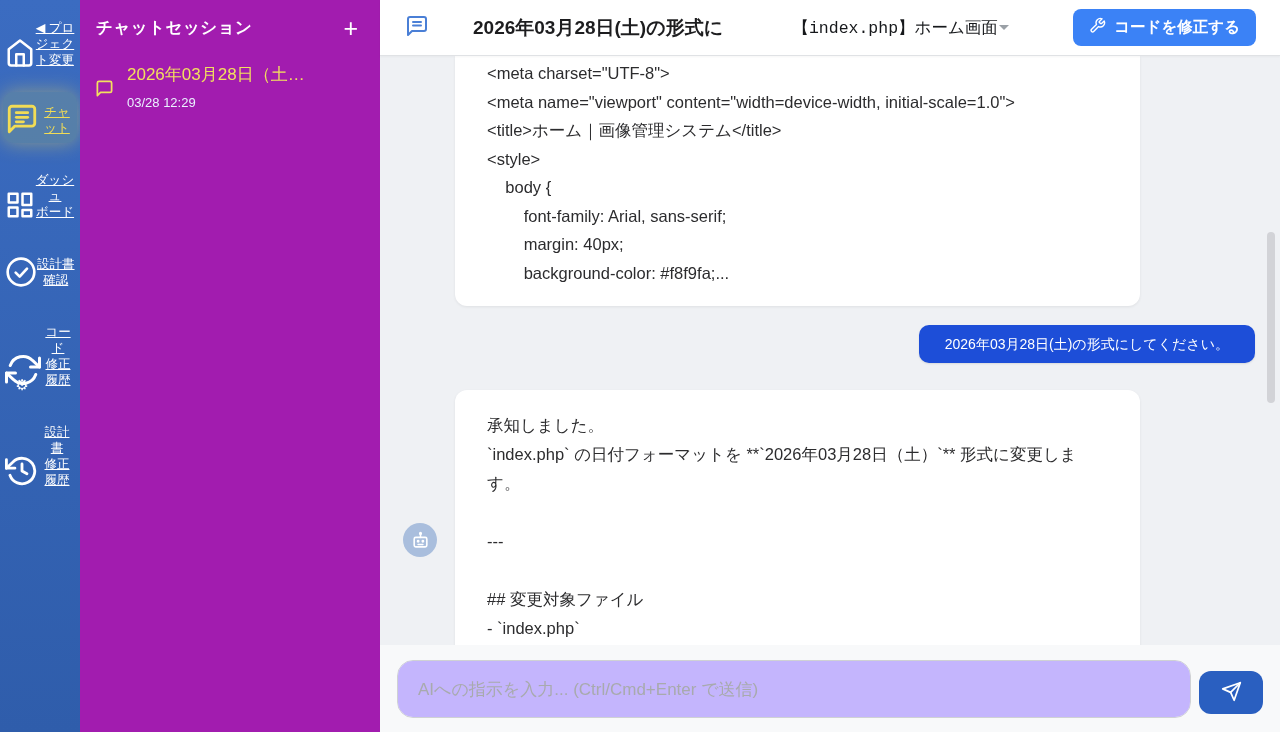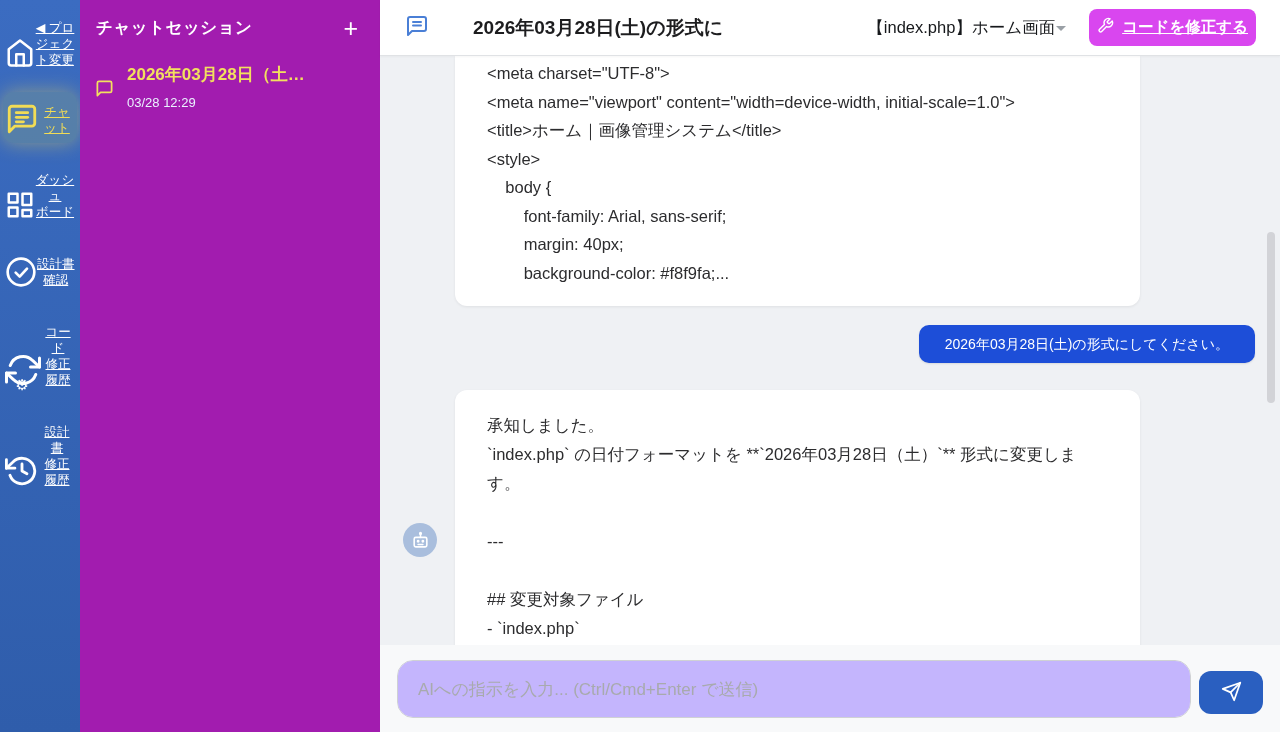--- a/index.html
+++ b/index.html
@@ -19,37 +19,37 @@
   .gear-glyph { position:absolute; right:12px; bottom:-4px; font-size:15px; line-height:1; }
   .icon-wrap { position:relative; }
 
   
   .panel { width:300px; flex-shrink:0; background:#a21caf; color:#fff; }
   .panel-header { display:flex; justify-content:space-between; align-items:center; padding:17px 20px 10px 16px; }
   .panel-title { font-size:16.5px; font-weight:bold; letter-spacing:.5px; }
   .add-btn { background:none; border:none; color:#fff; font-size:25px; line-height:22px; cursor:pointer; padding:0 2px; font-family:inherit; }
   .session-item { display:flex; gap:13px; padding:14px 14px 12px 15px; cursor:pointer; }
   .session-icon { margin-top:16px; flex-shrink:0; }
-  .session-title { color:#f2e05e; font-weight:bold; font-size:17px; line-height:24px; white-space:nowrap; overflow:hidden; }
+  .session-title { color:#f2e05e; font-weight:normal; font-size:17px; line-height:24px; white-space:nowrap; overflow:hidden; }
   .session-time { color:#eaf2ff; font-size:13px; margin-top:8px; }
 
   
   .main { flex:1; display:flex; flex-direction:column; background:#eff1f4; min-width:0; }
   .main-header { height:56px; flex-shrink:0; background:#fff; border-bottom:1px solid #e0e2e5;
                  box-shadow:0 1px 2px rgba(0,0,0,.04); display:flex; align-items:center;
                  padding:0 24px 0 25px; position:relative; z-index:3; }
   .hdr-chat-icon { color:#4a7fd6; margin-right:12px; flex-shrink:0; }
   .hdr-title { font-size:19px; font-weight:bold; color:#1d1d1f; white-space:nowrap;margin-left:32px; }
-  .file-select { flex:1; margin-left:38px; display:flex; align-items:center; justify-content:flex-end;
-                 cursor:pointer; min-width:0; padding-right:22px; }
+  .file-select { flex:1; margin-left:38px; display:flex; align-items:center; justify-content:center;
+                 cursor:pointer; min-width:0; padding-right:32px;font-family:Liberation Mono, monospace; }
   .file-select-label { font-size:16.5px; color:#16181b; white-space:nowrap; }
   .chevron { color:#9aa0a6; flex-shrink:0; }
-  .fix-btn { background:#d946ef; color:#fff; border:none; border-radius:8px; height:37px;
-             padding:0 8px; font-size:15.5px; font-weight:bold; display:flex; align-items:center;
-             gap:8px; cursor:pointer; flex-shrink:0; font-family:inherit;text-decoration:underline; }
+  .fix-btn { background:#3b82f6; color:#fff; border:none; border-radius:8px; height:37px;
+             padding:0 16px; font-size:15.5px; font-weight:bold; display:flex; align-items:center;
+             gap:8px; cursor:pointer; flex-shrink:0; font-family:inherit; }
 
   
   .chat-area { flex:1; position:relative; overflow:hidden; }
   .code-card { position:absolute; left:75px; top:0; width:685px; height:250px; background:#fff;
                border-radius:0 0 12px 12px; box-shadow:0 1px 3px rgba(0,0,0,.07);
                padding:3px 32px; font-size:16.5px; line-height:28.5px; color:#2c2c2e;
                white-space:pre-wrap; overflow:hidden; }
   .user-row { position:absolute; top:269px; right:25px; }
   .user-bubble { background:#1d4ed8; color:#fff; border-radius:10px; padding:8px 26px;
                  font-size:14px; line-height:22px; box-shadow:0 1px 2px rgba(0,0,0,.10); }

